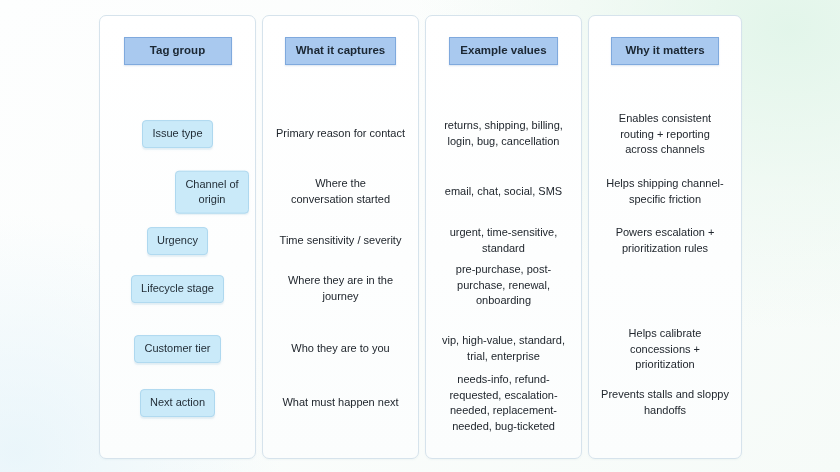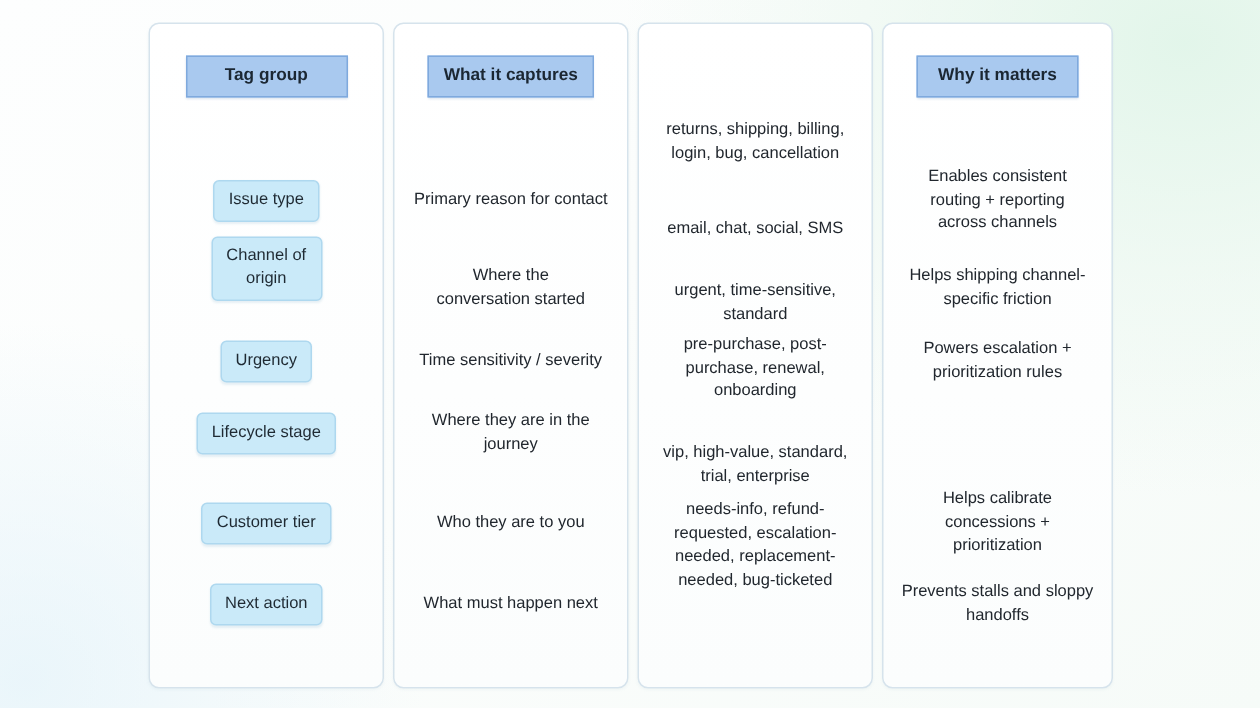--- a/index.html
+++ b/index.html
@@ -114,21 +114,21 @@
 <body>
 
 <div id="board">
 
   <div class="column col-tag">
     <div class="header-pill">Tag group</div>
     <div class="rows">
       <div class="row" style="top: 69px;">
         <div class="tag-pill">Issue type</div>
       </div>
-      <div class="row" style="top: 114px;">
+      <div class="row" style="top: 127px; justify-content: flex-end;">
         <div class="tag-pill" style="max-width:74px">Channel of origin</div>
       </div>
       <div class="row" style="top: 176px;">
         <div class="tag-pill">Urgency</div>
       </div>
       <div class="row" style="top: 224px;">
         <div class="tag-pill wide">Lifecycle stage</div>
       </div>
       <div class="row" style="top: 284px;">
         <div class="tag-pill">Customer tier</div>
@@ -159,20 +159,21 @@
         <div class="cell-text">Who they are to you</div>
       </div>
       <div class="row" style="top: 338px;">
         <div class="cell-text">What must happen next</div>
       </div>
 
     </div>
   </div>
 
   <div class="column col-example">
+    <div class="header-pill">Example values</div>
     <div class="rows">
       <div class="row" style="top: 69px;">
         <div class="cell-text" style="max-width:132px">returns, shipping, billing, login, bug, cancellation</div>
       </div>
       <div class="row" style="top: 127px;">
         <div class="cell-text">email, chat, social, SMS</div>
       </div>
       <div class="row" style="top: 176px;">
         <div class="cell-text" style="max-width:118px">urgent, time-sensitive, standard</div>
       </div>

